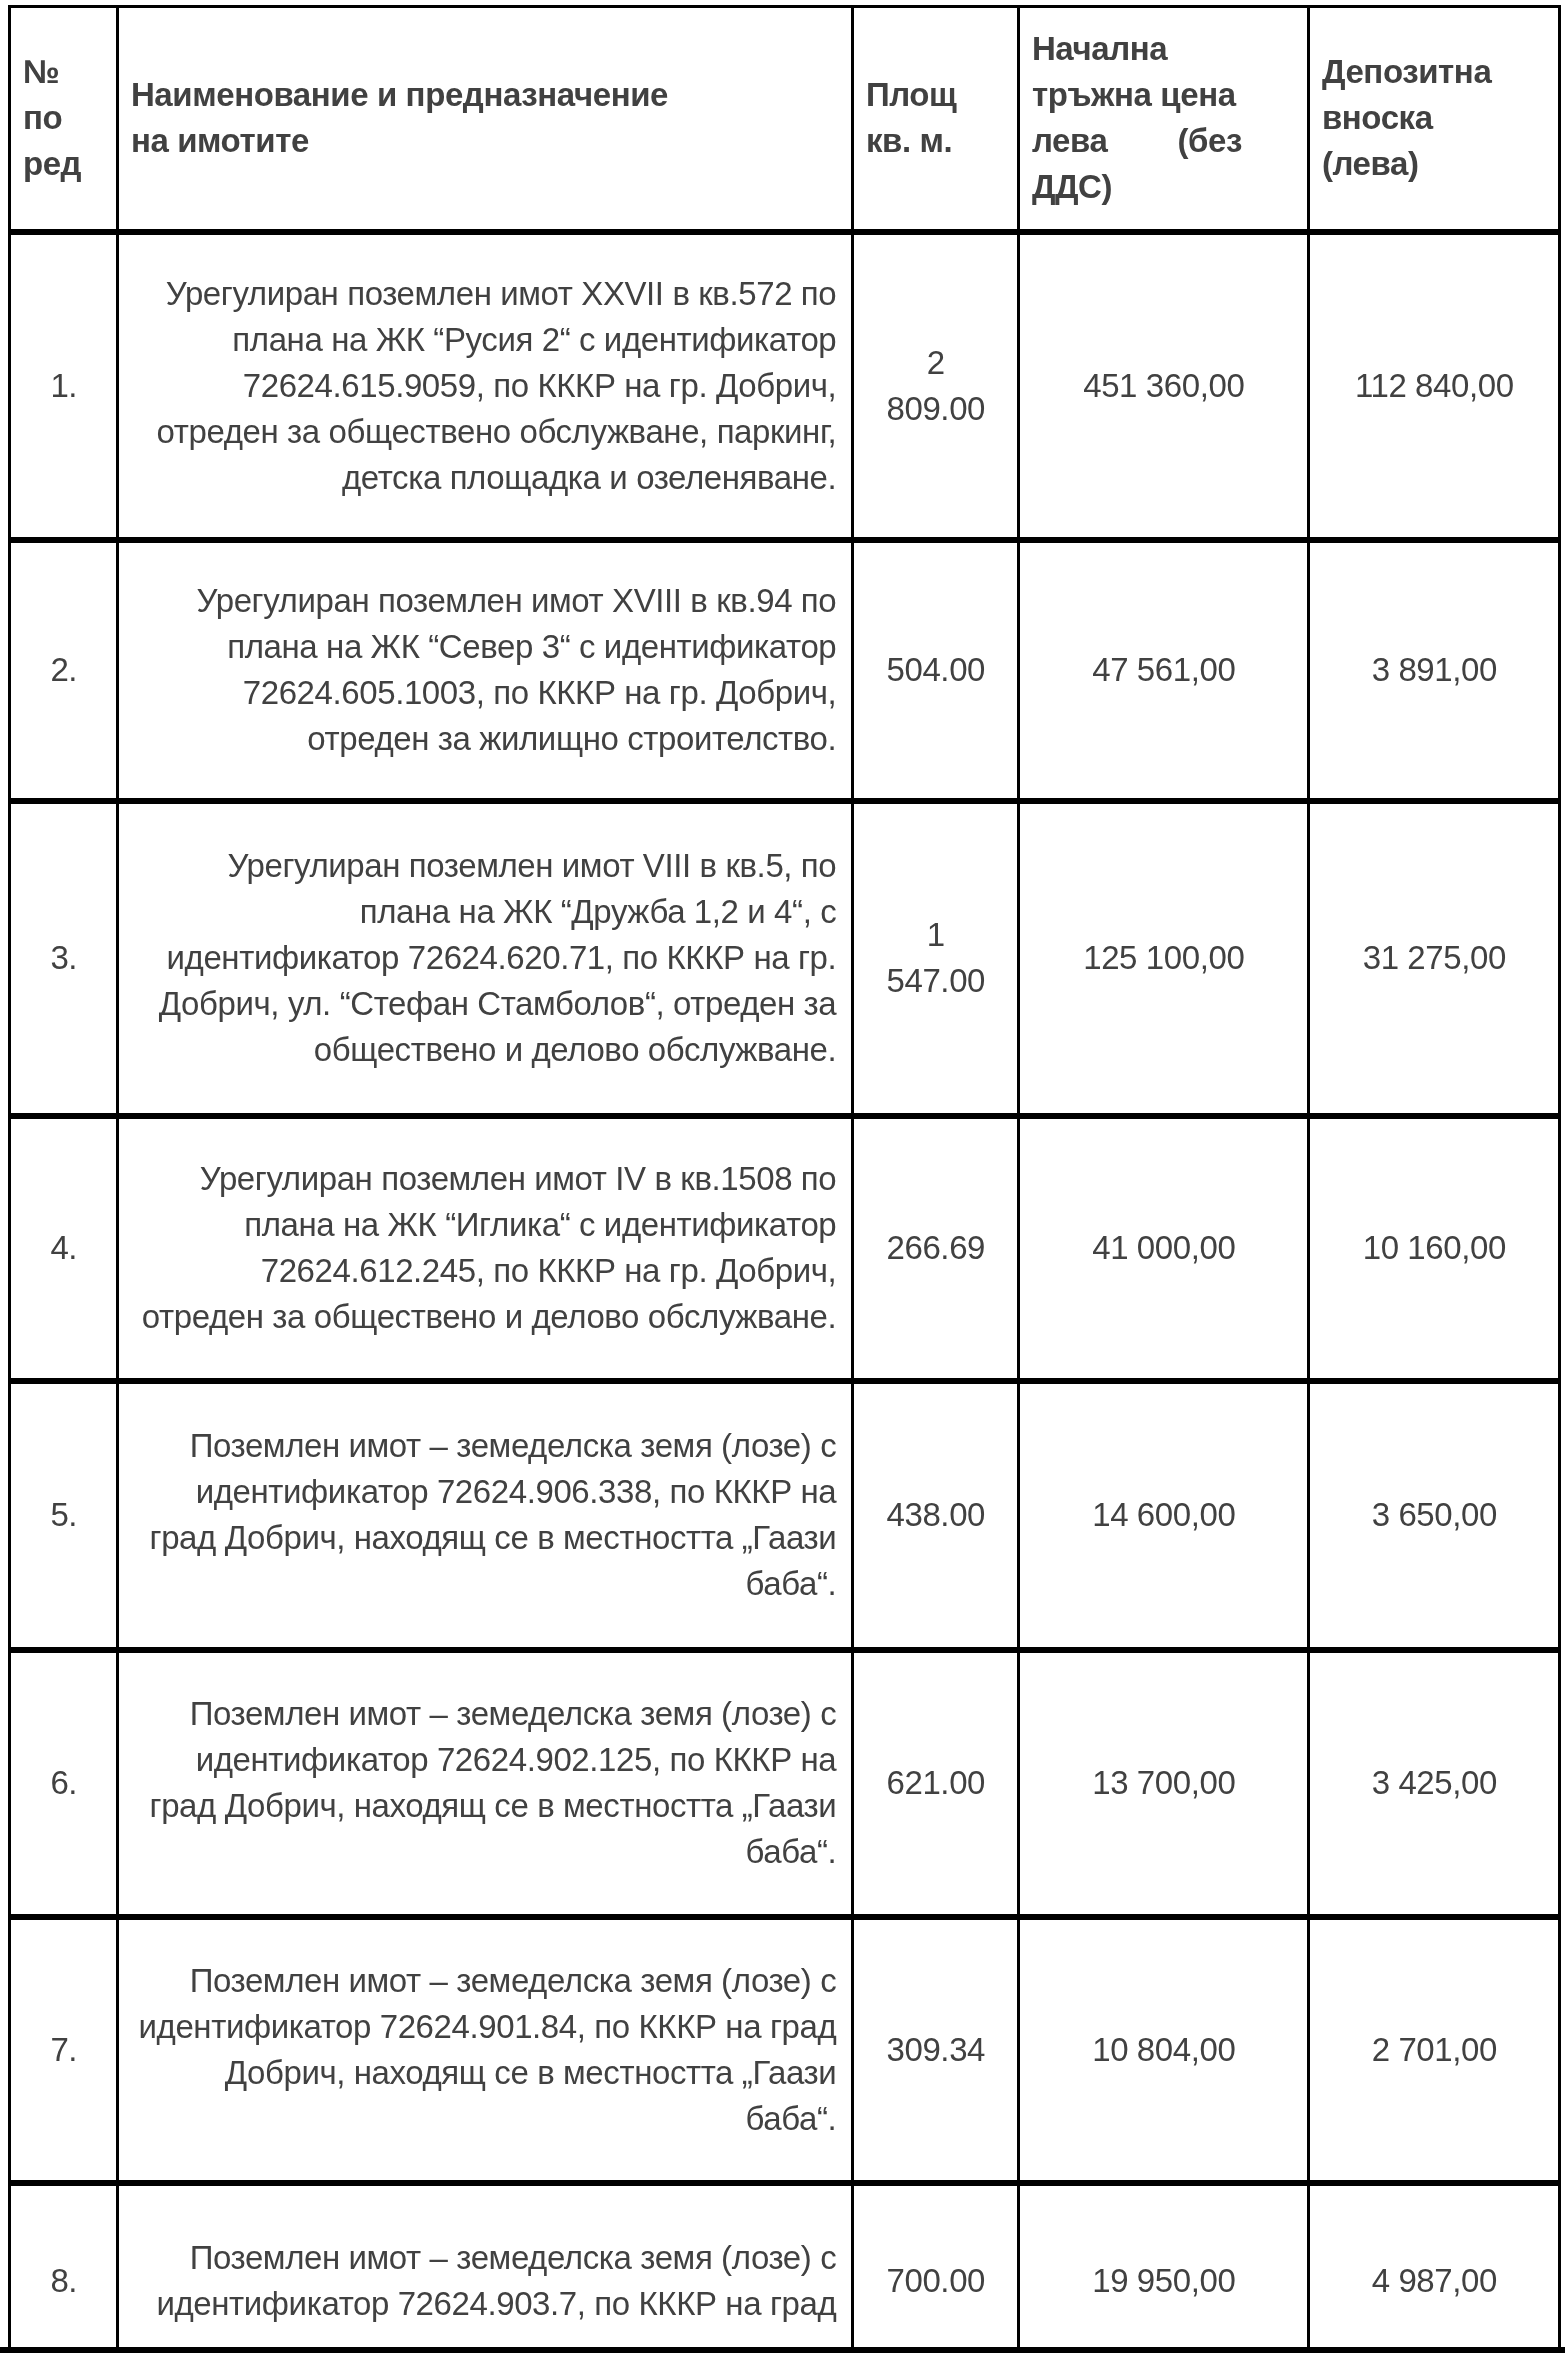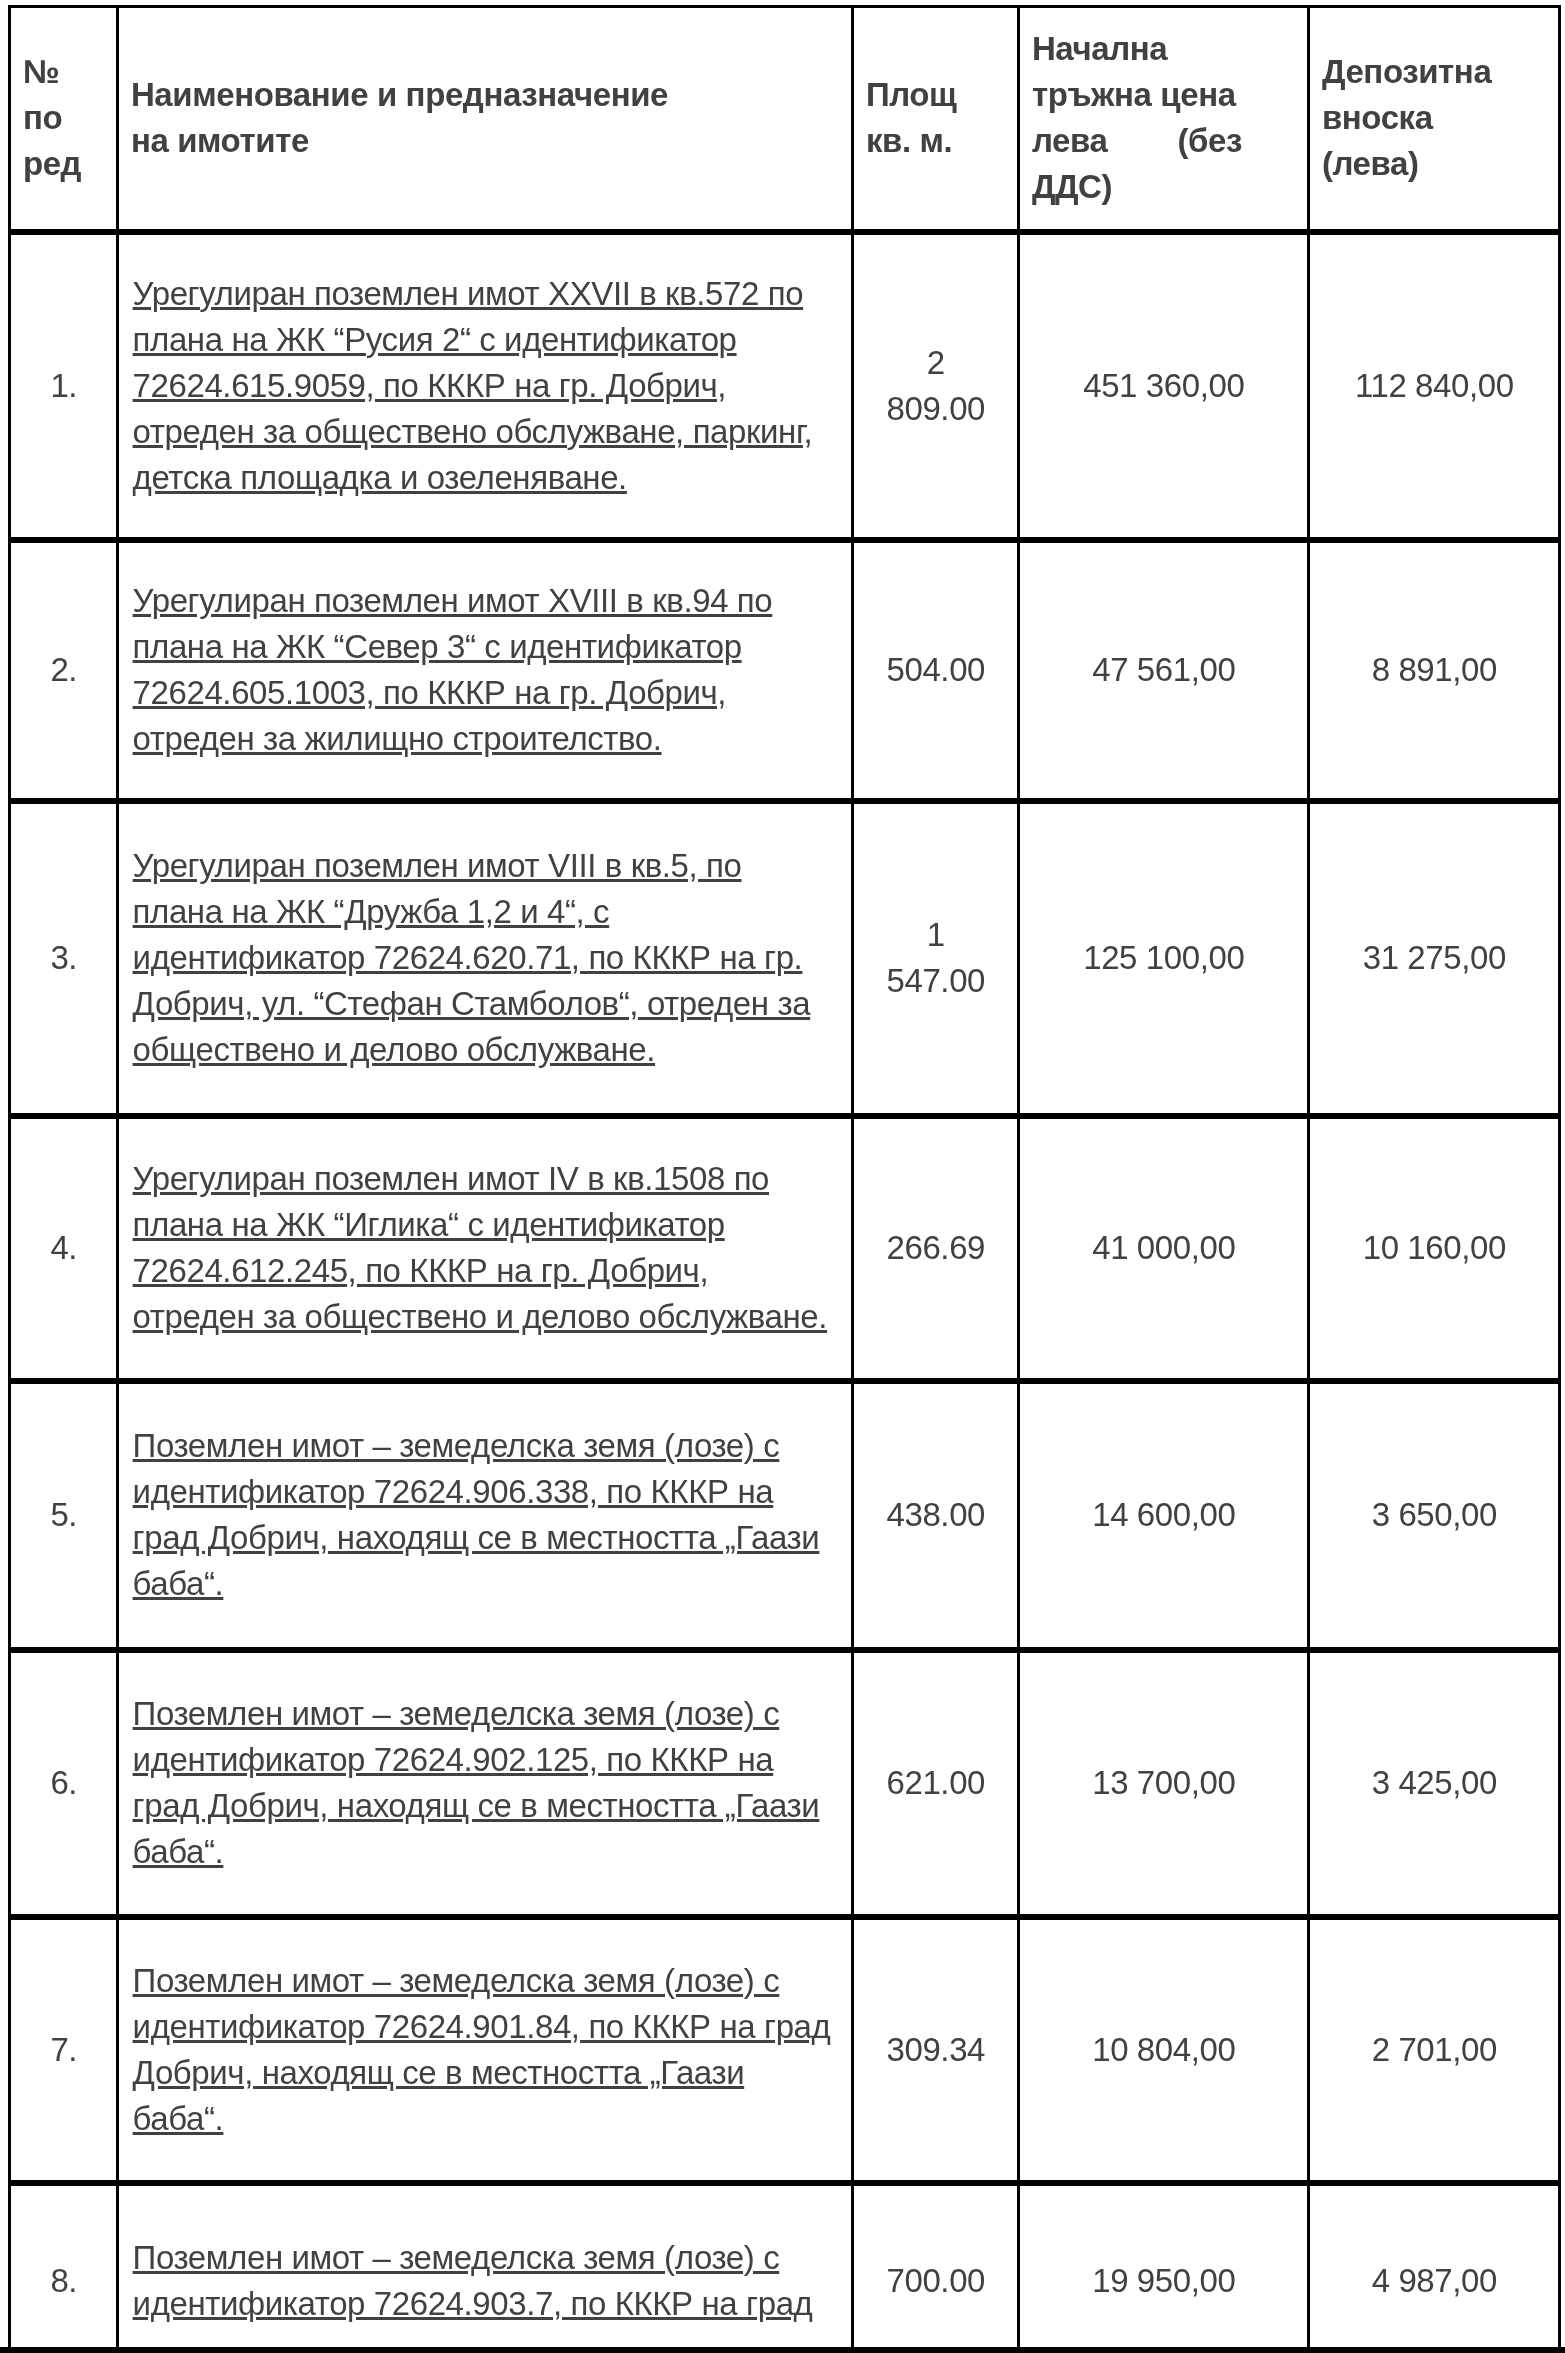--- a/index.html
+++ b/index.html
@@ -53,23 +53,22 @@
   }
   th.justify-gap {
     white-space: pre-wrap;
     margin-top: 25px;
   }
   td {
     font-size: 33px;
     line-height: 46px;
   }
   td.name {
-    text-align: left;
+    text-align: right;
     padding: 11.6px 15px 11.6px 13.3px;
-    text-decoration: underline;
   }
   td.center {
     text-align: center;
     padding: 3.3px 5px;
   }
   td.area {
     white-space: pre-line;
   }
 
   thead tr        { height: 225px; }
@@ -128,21 +127,21 @@
         <td class="center area">2
 809.00</td>
         <td class="center">451 360,00</td>
         <td class="center">112 840,00</td>
       </tr>
       <tr>
         <td class="center">2.</td>
         <td class="name">Урегулиран поземлен имот XVIII в кв.94 по плана на ЖК “Север 3“ с идентификатор 72624.605.1003, по КККР на гр. Добрич, отреден за жилищно строителство.</td>
         <td class="center area">504.00</td>
         <td class="center">47 561,00</td>
-        <td class="center">8 891,00</td>
+        <td class="center">3 891,00</td>
       </tr>
       <tr>
         <td class="center">3.</td>
         <td class="name">Урегулиран поземлен имот VIII в кв.5, по плана на ЖК “Дружба 1,2 и 4“, с идентификатор 72624.620.71, по КККР на гр. Добрич, ул. “Стефан Стамболов“, отреден за обществено и делово обслужване.</td>
         <td class="center area">1
 547.00</td>
         <td class="center">125 100,00</td>
         <td class="center">31 275,00</td>
       </tr>
       <tr>

